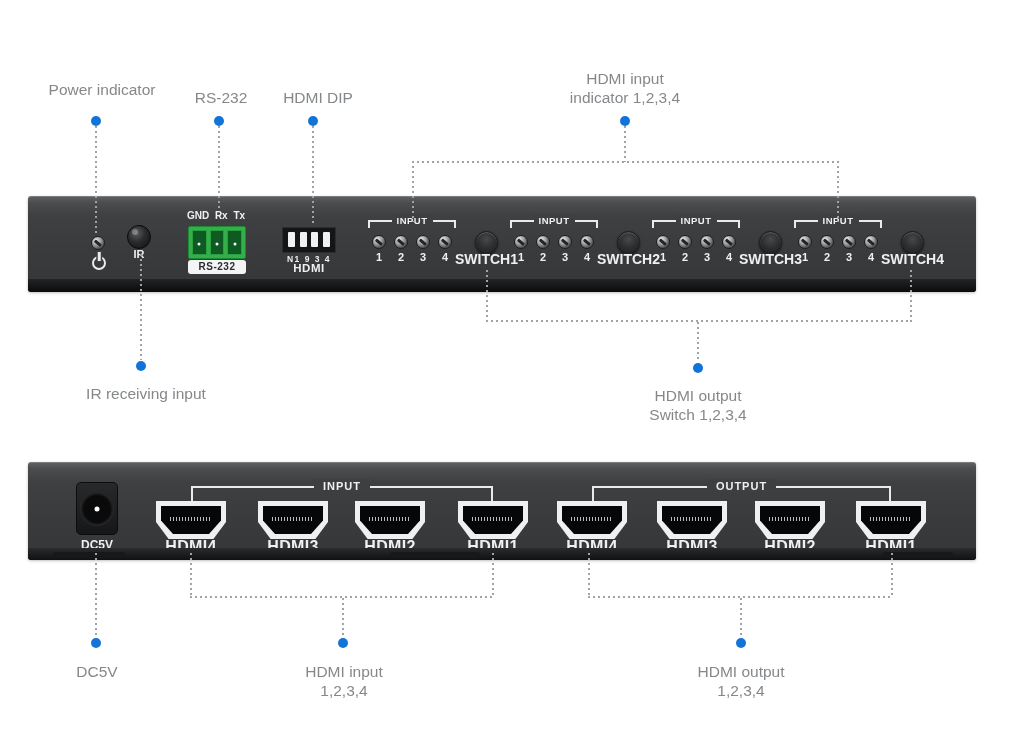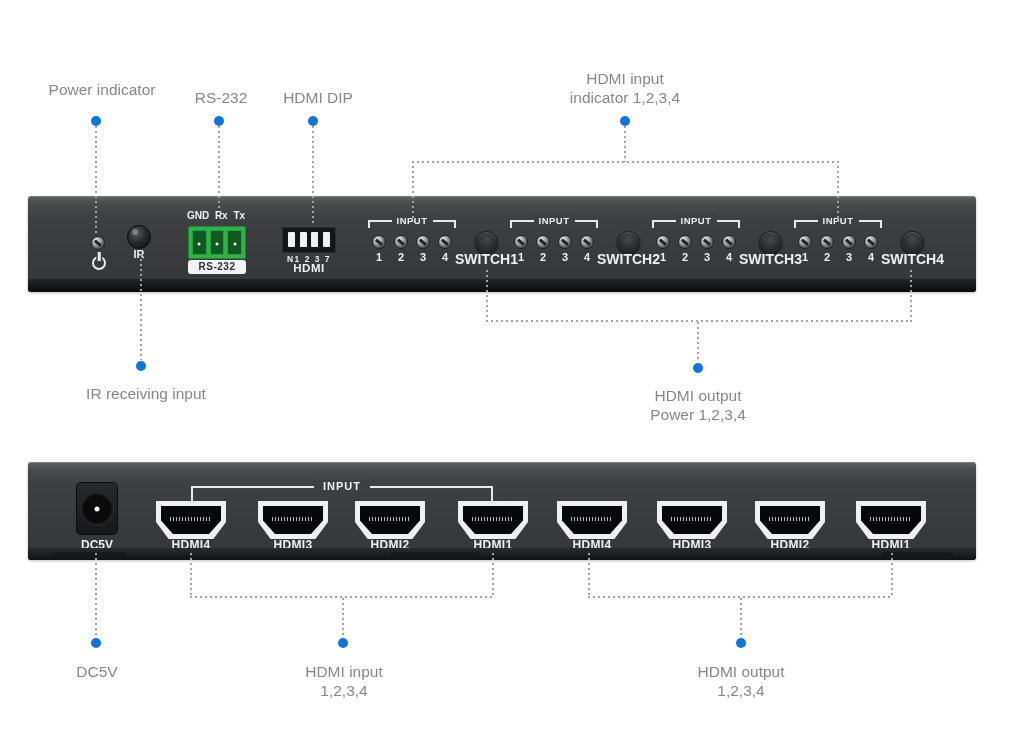--- a/index.html
+++ b/index.html
@@ -86,21 +86,21 @@
   .dc-pin { position:absolute; left:50%; top:50%; transform:translate(-50%,-50%); width:5px; height:5px;
             border-radius:50%; background:#ffffff; }
   .port { position:absolute; top:39px; width:70px; height:38px; }
   .port-outer { position:absolute; inset:0; background:#eef0f1;
                 clip-path:polygon(0% 0%, 100% 0%, 100% 55%, 82% 100%, 18% 100%, 0% 55%); }
   .port-inner { position:absolute; left:5px; top:5px; right:5px; bottom:5px; background:#060708;
                 clip-path:polygon(0% 0%, 100% 0%, 100% 52%, 80% 100%, 20% 100%, 0% 52%); }
   .port-pins { position:absolute; left:14px; right:14px; top:16px; height:4px;
                background:repeating-linear-gradient(90deg,#b9bcbe 0 1px,transparent 1px 3px); }
   .port-label { position:absolute; top:76px; width:70px; text-align:center; color:#eef0f1;
-                font-weight:bold; font-size:12px; letter-spacing:.3px; }
+                font-weight:bold; font-size:16px; letter-spacing:.3px; }
   .rbracket { position:absolute; top:24px; height:16px;
               border-top:2px solid #e9eaeb; border-left:2px solid #e9eaeb; border-right:2px solid #e9eaeb;
               display:flex; justify-content:center; }
   .rbracket span { position:relative; top:-9px; height:14px; line-height:14px; background:#3d3f41;
                    padding:0 9px; font-size:11px; font-weight:bold; letter-spacing:1px; color:#eef0f1; }
 </style>
 </head>
 <body>
 
 <div class="stage">
@@ -117,21 +117,21 @@
   <div class="clabel" style="left:625px;top:69px">
     <span>HDMI input</span>
     <span>indicator 1,2,3,4</span>
   </div>
 
   <div class="clabel" style="left:146px;top:384px">
       <span>IR receiving input</span>
     </div>
   <div class="clabel" style="left:698px;top:386px">
     <span>HDMI output</span>
-    <span>Power 1,2,3,4</span>
+    <span>Switch 1,2,3,4</span>
   </div>
 
   <div class="clabel" style="left:97px;top:662px">
       <span>DC5V</span>
     </div>
   <div class="clabel" style="left:344px;top:662px">
     <span>HDMI input</span>
     <span>1,2,3,4</span>
   </div>
   <div class="clabel" style="left:741px;top:662px">
@@ -184,21 +184,21 @@
       <i class="rs-slot"></i>
     </div>
     <div class="rs-badge">RS-232</div>
 
     <div class="edid-block">
       <i class="dip"></i>
       <i class="dip"></i>
       <i class="dip"></i>
       <i class="dip"></i>
     </div>
-    <div class="ptext" style="left:252px;top:58px;width:58px;font-size:8.5px;letter-spacing:1.5px">N1 2 3 7</div>
+    <div class="ptext" style="left:252px;top:58px;width:58px;font-size:8.5px;letter-spacing:1.5px">N1 9 3 4</div>
     <div class="ptext" style="left:254px;top:66px;width:54px;font-size:11.5px;letter-spacing:.5px">HDMI</div>
 
     <div class="fgroup" style="left:340px">
       <div class="fbracket">
           <span>INPUT</span>
         </div>
       <div class="leds">
         <i class="led"></i>
         <i class="led"></i>
         <i class="led"></i>
@@ -279,20 +279,23 @@
 
   <div class="panel rear">
     <div class="dc-jack">
       <i class="dc-hole"></i>
       <i class="dc-pin"></i>
     </div>
     <div class="ptext" style="left:44px;top:76px;width:50px;font-size:12px">DC5V</div>
 
     <div class="rbracket" style="left:163px;width:302px">
         <span>INPUT</span>
+      </div>
+    <div class="rbracket" style="left:564px;width:299px">
+        <span>OUTPUT</span>
       </div>
 
     <div class="port" style="left:128px">
         <i class="port-outer"></i>
         <i class="port-inner"></i>
         <i class="port-pins"></i>
       </div>
     <div class="port" style="left:230px">
         <i class="port-outer"></i>
         <i class="port-inner"></i>

